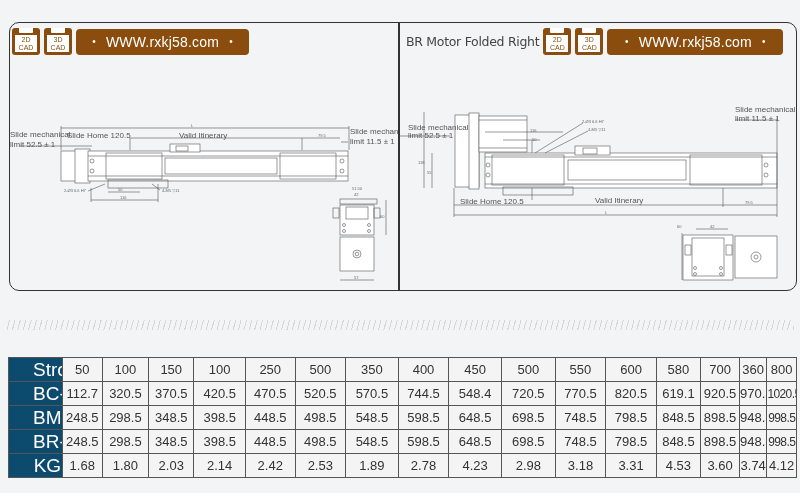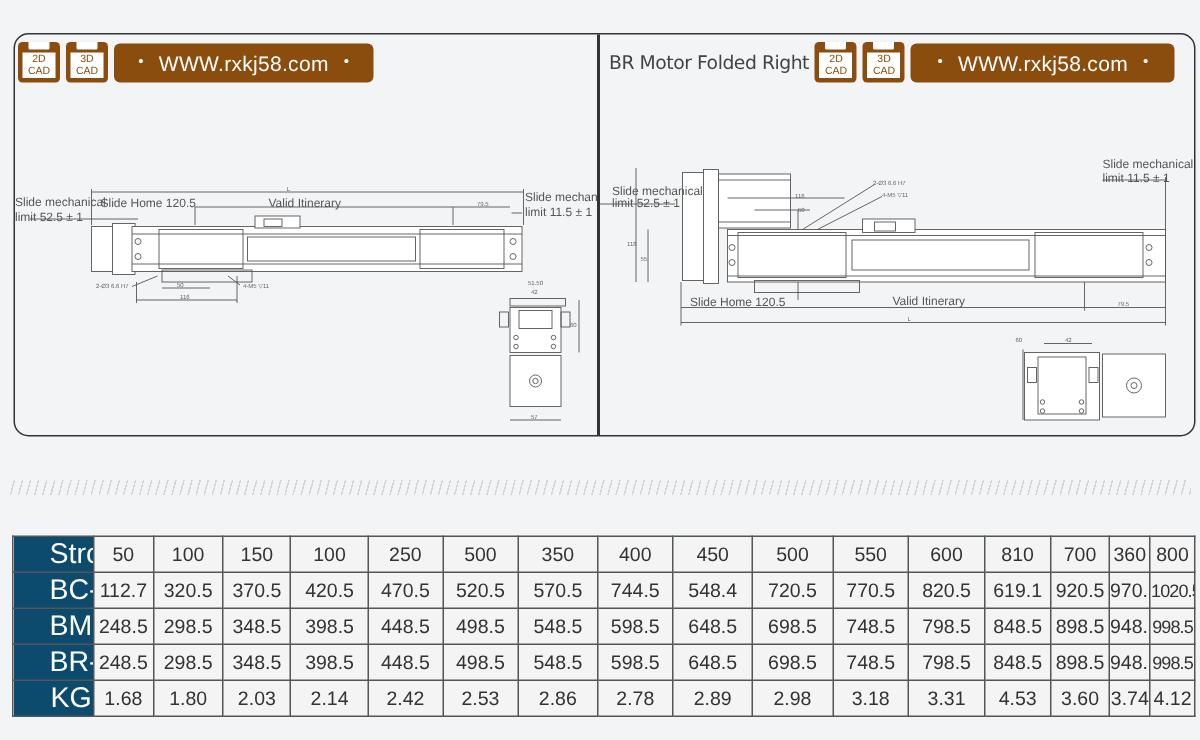--- a/index.html
+++ b/index.html
@@ -232,21 +232,21 @@
     <td>150</td>
     <td>100</td>
     <td>250</td>
     <td>500</td>
     <td>350</td>
     <td>400</td>
     <td>450</td>
     <td>500</td>
     <td>550</td>
     <td>600</td>
-    <td>810</td>
+    <td>580</td>
     <td>700</td>
     <td>360</td>
     <td>800</td>
   </tr>
   <tr>
     <td class="head">BC-L</td>
     <td>112.7</td>
     <td>320.5</td>
     <td>370.5</td>
     <td>420.5</td>
@@ -302,23 +302,23 @@
     <td class="narrow">998.5</td>
   </tr>
   <tr>
     <td class="head">KG</td>
     <td>1.68</td>
     <td>1.80</td>
     <td>2.03</td>
     <td>2.14</td>
     <td>2.42</td>
     <td>2.53</td>
-    <td>2.86</td>
+    <td>1.89</td>
     <td>2.78</td>
-    <td>2.89</td>
+    <td>4.23</td>
     <td>2.98</td>
     <td>3.18</td>
     <td>3.31</td>
     <td>4.53</td>
     <td>3.60</td>
     <td>3.74</td>
     <td>4.12</td>
   </tr>
 </tbody>
   </table>

